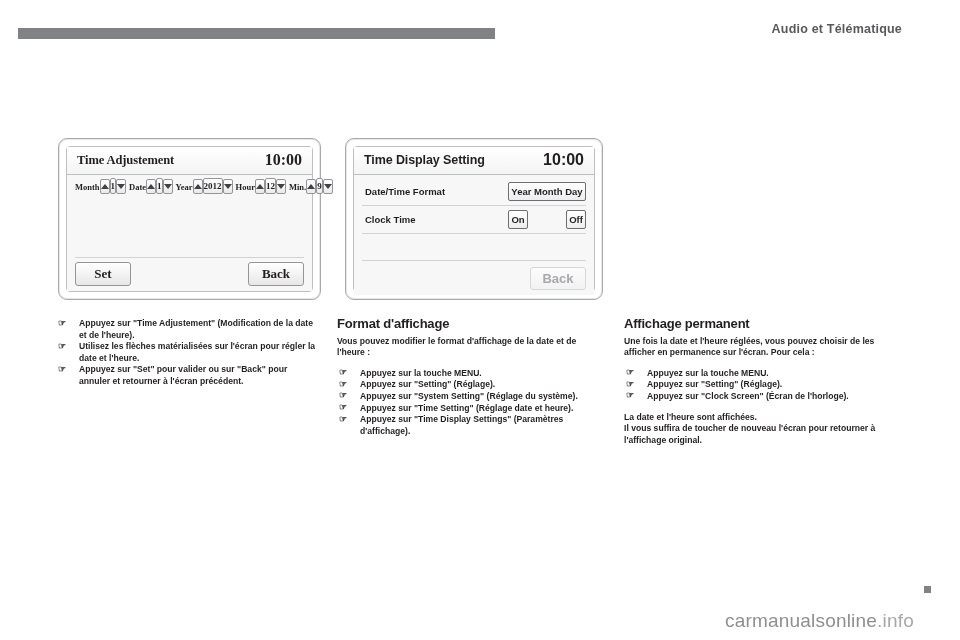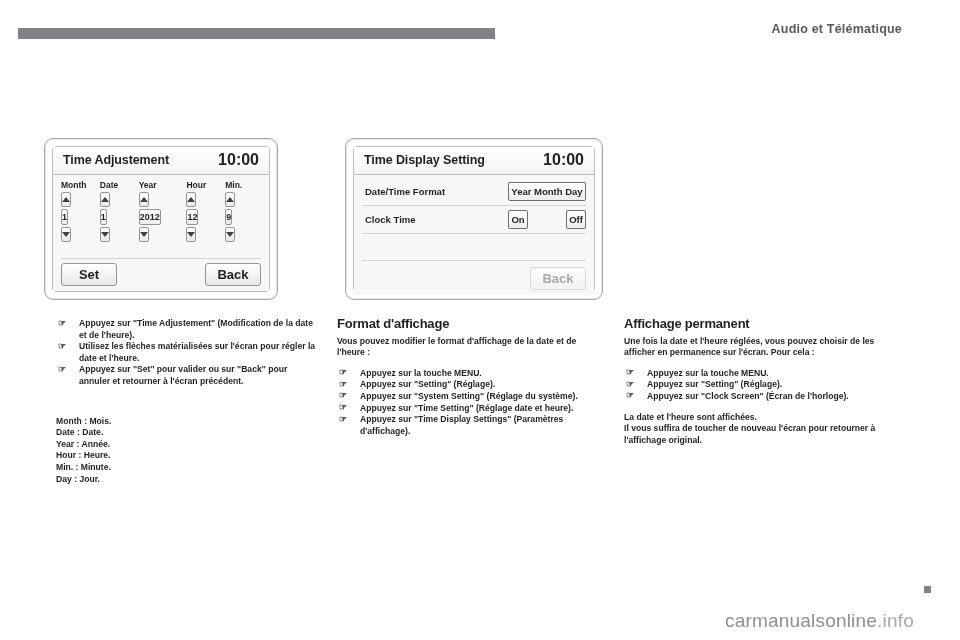--- a/index.html
+++ b/index.html
@@ -48,24 +48,25 @@
   .device-inner {
     border: 1px solid #bcbec0;
     border-radius: 4px;
     height: 100%;
     box-sizing: border-box;
     display: flex;
     flex-direction: column;
     background: #fdfdfd;
   }
   #device-time-adjustment {
-    left: 44px;
+    left: 58px;
     top: 138px;
-    width: 234px;
+    width: 263px;
     height: 162px;
+    font-family: Liberation Serif, serif;
   }
   #device-time-display {
     left: 345px;
     top: 138px;
     width: 258px;
     height: 162px;
   }
 
   .dev-titlebar {
     display: flex;
@@ -97,22 +98,22 @@
   }
 
   
   .ta-cols {
     display: flex;
     gap: 3px;
   }
   .ta-col {
     flex: 1;
     display: flex;
-    flex-direction: column;
-    align-items: flex-start;
+    flex-direction: row;
+    align-items: center;
   }
   .ta-col.wide { flex: 1.25; }
   .ta-label {
     text-align: center;
     font-size: 8.5px;
     font-weight: bold;
     margin: 2px 0 2px 0;
     color: #231f20;
   }
   .ta-btn {
@@ -387,28 +388,20 @@
     </div>
   </div>
 </div>
 
 <div class="col" id="col-left">
   <ul class="bullets">
     <li><span class="bullet-glyph">☞</span><span>Appuyez sur "Time Adjustement" (Modification de la date et de l'heure).</span></li>
     <li><span class="bullet-glyph">☞</span><span>Utilisez les flèches matérialisées sur l'écran pour régler la date et l'heure.</span></li>
     <li><span class="bullet-glyph">☞</span><span>Appuyez sur "Set" pour valider ou sur "Back" pour annuler et retourner à l'écran précédent.</span></li>
   </ul>
-  <div class="glossary">
-    <div>Month : Mois.</div>
-    <div>Date : Date.</div>
-    <div>Year : Année.</div>
-    <div>Hour : Heure.</div>
-    <div>Min. : Minute.</div>
-    <div>Day : Jour.</div>
-  </div>
 </div>
 
 <div class="col" id="col-mid">
   <h2 class="col-heading">Format d'affichage</h2>
   <p class="para">Vous pouvez modifier le format d'affichage de la date et de l'heure :</p>
   <ul class="bullets">
     <li><span class="bullet-glyph">☞</span><span>Appuyez sur la touche MENU.</span></li>
     <li><span class="bullet-glyph">☞</span><span>Appuyez sur "Setting" (Réglage).</span></li>
     <li><span class="bullet-glyph">☞</span><span>Appuyez sur "System Setting" (Réglage du système).</span></li>
     <li><span class="bullet-glyph">☞</span><span>Appuyez sur "Time Setting" (Réglage date et heure).</span></li>

